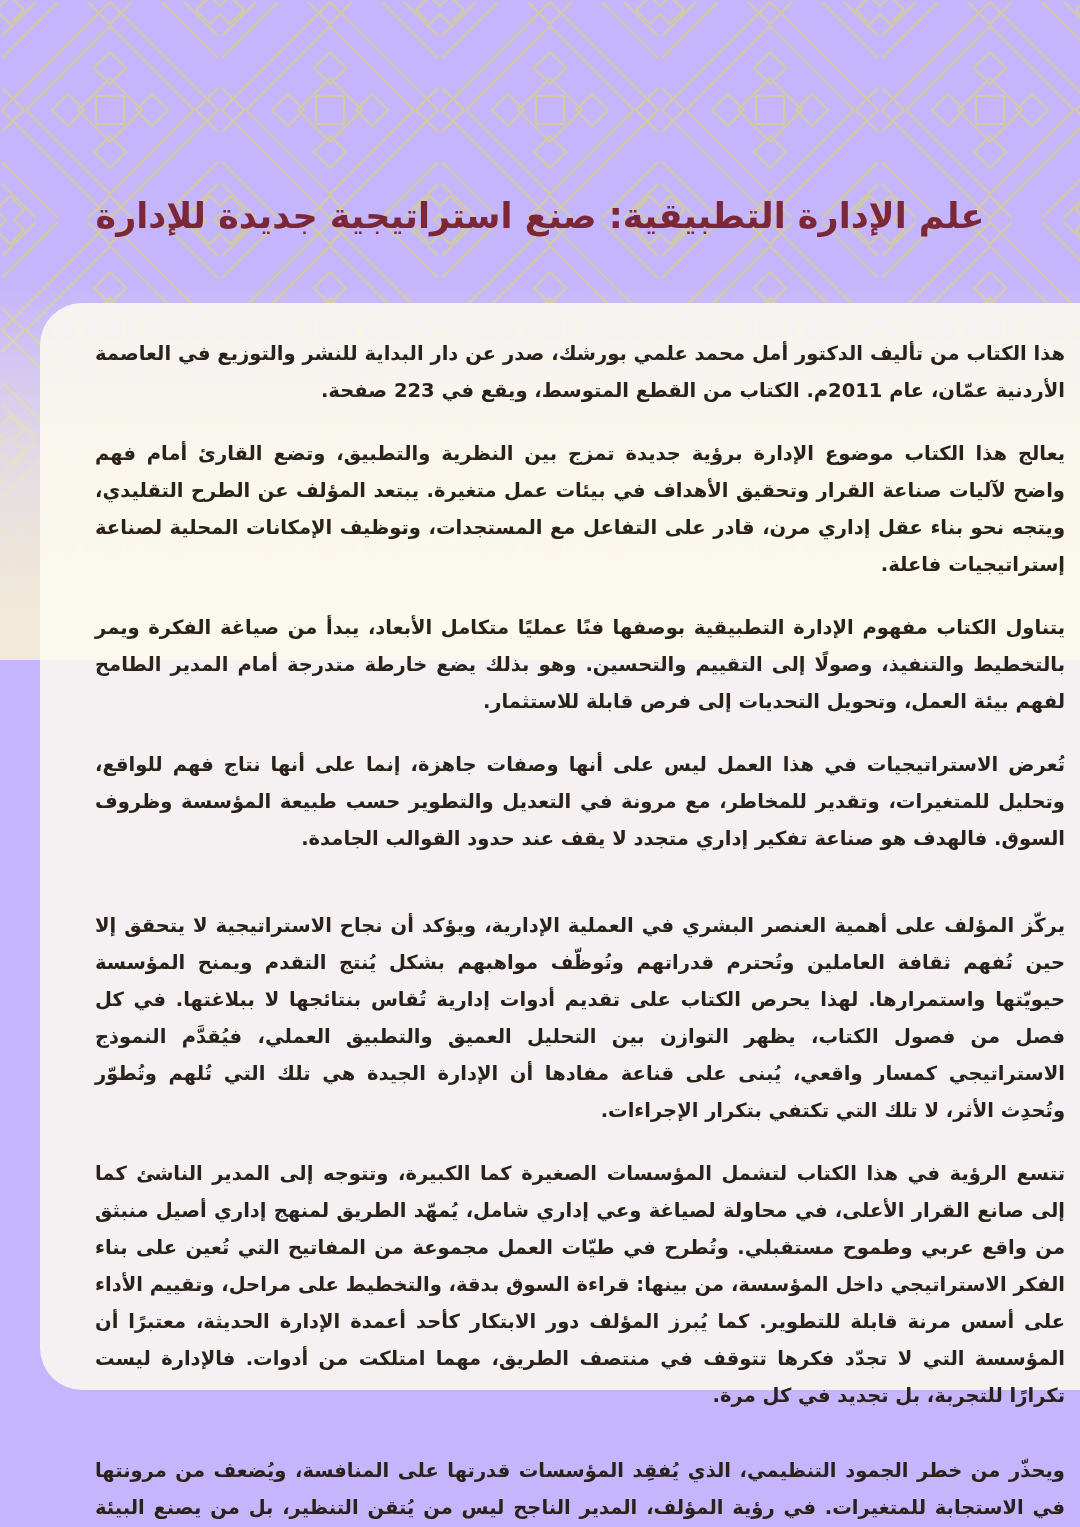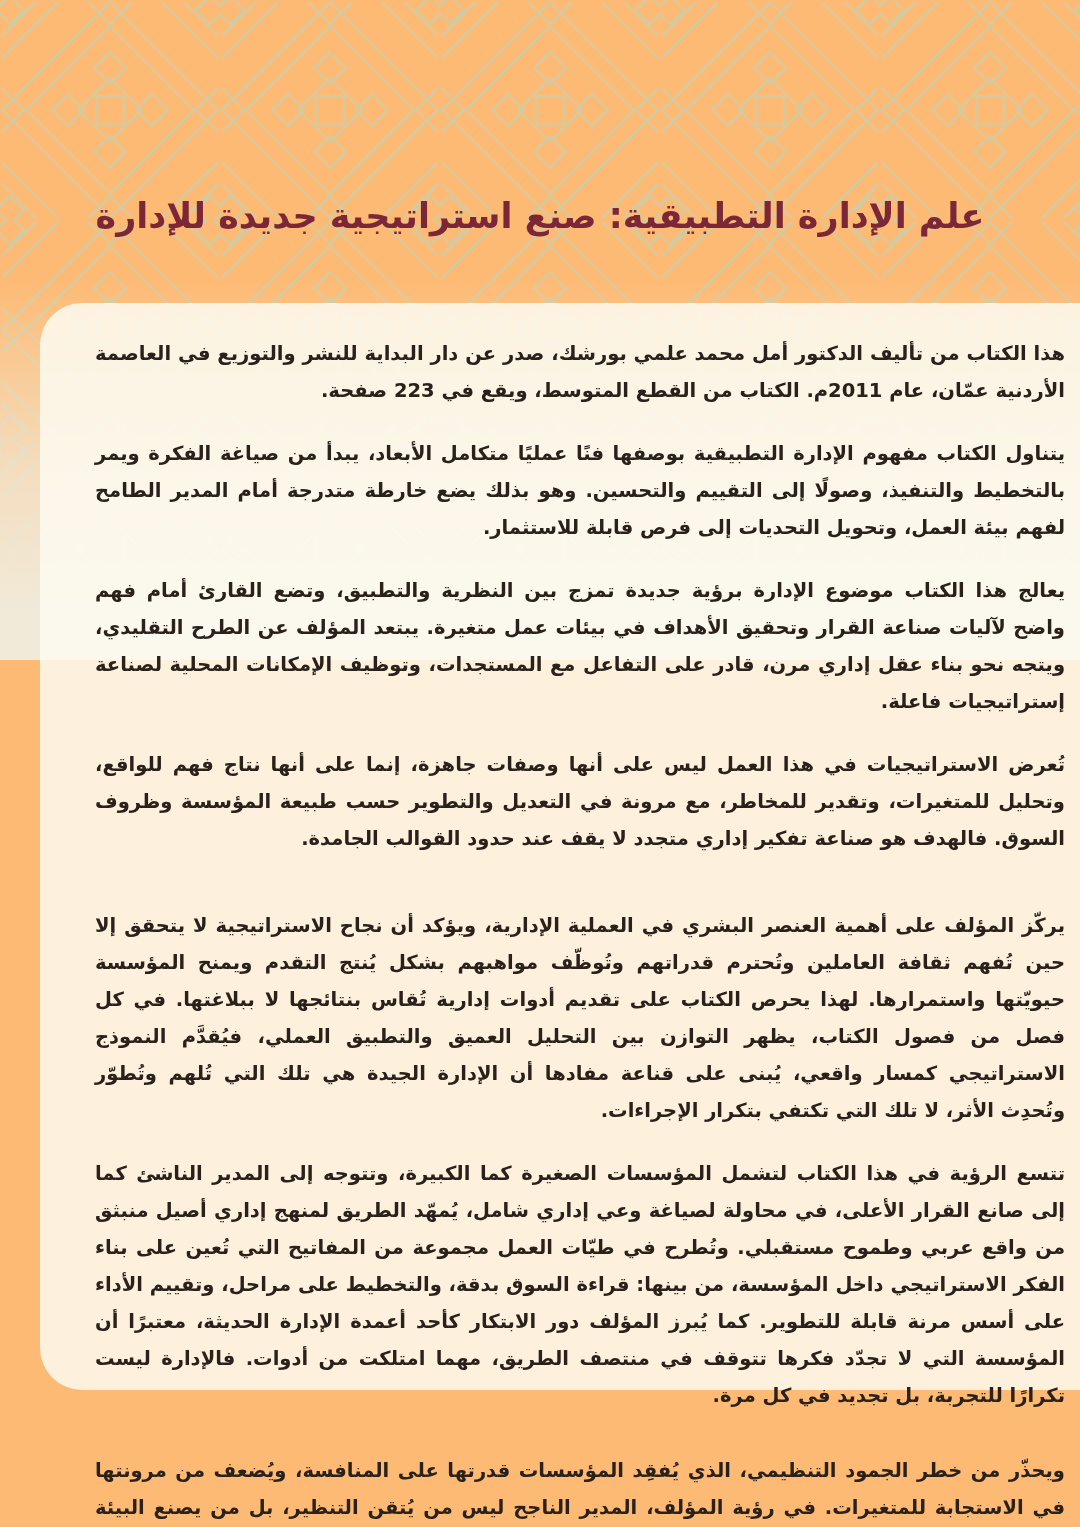--- a/index.html
+++ b/index.html
@@ -8,21 +8,21 @@
     width: 1080px;
     height: 1527px;
     overflow: hidden;
     background: #f1ead9;
     font-family: "DejaVu Sans", sans-serif;
   }
   .page {
     position: relative;
     width: 1080px;
     height: 1527px;
-    background: #fdba74;
+    background: #c4b5fd;
   }
   
   .pattern-band {
     position: absolute;
     top: 0; left: 0;
     width: 1080px;
     height: 660px;
     overflow: hidden;
   }
   .pattern-band svg { display: block; }
@@ -103,21 +103,21 @@
       </defs>
       <rect x="0" y="0" width="1080" height="660" fill="url(#geo)"></rect>
     </svg>
     <div class="pattern-fade"></div>
   </div>
 
   <h1 class="doc-title">علم الإدارة التطبيقية: صنع استراتيجية جديدة للإدارة</h1>
 
   <div class="article-card">
     <p>هذا الكتاب من تأليف الدكتور أمل محمد علمي بورشك، صدر عن دار البداية للنشر والتوزيع في العاصمة الأردنية عمّان، عام 2011م. الكتاب من القطع المتوسط، ويقع في 223 صفحة.</p>
+    <p>يعالج هذا الكتاب موضوع الإدارة برؤية جديدة تمزج بين النظرية والتطبيق، وتضع القارئ أمام فهم واضح لآليات صناعة القرار وتحقيق الأهداف في بيئات عمل متغيرة. يبتعد المؤلف عن الطرح التقليدي، ويتجه نحو بناء عقل إداري مرن، قادر على التفاعل مع المستجدات، وتوظيف الإمكانات المحلية لصناعة إستراتيجيات فاعلة.</p>
     <p>يتناول الكتاب مفهوم الإدارة التطبيقية بوصفها فنًا عمليًا متكامل الأبعاد، يبدأ من صياغة الفكرة ويمر بالتخطيط والتنفيذ، وصولًا إلى التقييم والتحسين. وهو بذلك يضع خارطة متدرجة أمام المدير الطامح لفهم بيئة العمل، وتحويل التحديات إلى فرص قابلة للاستثمار.</p>
-    <p>يعالج هذا الكتاب موضوع الإدارة برؤية جديدة تمزج بين النظرية والتطبيق، وتضع القارئ أمام فهم واضح لآليات صناعة القرار وتحقيق الأهداف في بيئات عمل متغيرة. يبتعد المؤلف عن الطرح التقليدي، ويتجه نحو بناء عقل إداري مرن، قادر على التفاعل مع المستجدات، وتوظيف الإمكانات المحلية لصناعة إستراتيجيات فاعلة.</p>
     <p class="gap-lg">تُعرض الاستراتيجيات في هذا العمل ليس على أنها وصفات جاهزة، إنما على أنها نتاج فهم للواقع، وتحليل للمتغيرات، وتقدير للمخاطر، مع مرونة في التعديل والتطوير حسب طبيعة المؤسسة وظروف السوق. فالهدف هو صناعة تفكير إداري متجدد لا يقف عند حدود القوالب الجامدة.</p>
     <p>يركّز المؤلف على أهمية العنصر البشري في العملية الإدارية، ويؤكد أن نجاح الاستراتيجية لا يتحقق إلا حين تُفهم ثقافة العاملين وتُحترم قدراتهم وتُوظّف مواهبهم بشكل يُنتج التقدم ويمنح المؤسسة حيويّتها واستمرارها. لهذا يحرص الكتاب على تقديم أدوات إدارية تُقاس بنتائجها لا ببلاغتها. في كل فصل من فصول الكتاب، يظهر التوازن بين التحليل العميق والتطبيق العملي، فيُقدَّم النموذج الاستراتيجي كمسار واقعي، يُبنى على قناعة مفادها أن الإدارة الجيدة هي تلك التي تُلهم وتُطوّر وتُحدِث الأثر، لا تلك التي تكتفي بتكرار الإجراءات.</p>
     <p class="gap-md">تتسع الرؤية في هذا الكتاب لتشمل المؤسسات الصغيرة كما الكبيرة، وتتوجه إلى المدير الناشئ كما إلى صانع القرار الأعلى، في محاولة لصياغة وعي إداري شامل، يُمهّد الطريق لمنهج إداري أصيل منبثق من واقع عربي وطموح مستقبلي. وتُطرح في طيّات العمل مجموعة من المفاتيح التي تُعين على بناء الفكر الاستراتيجي داخل المؤسسة، من بينها: قراءة السوق بدقة، والتخطيط على مراحل، وتقييم الأداء على أسس مرنة قابلة للتطوير. كما يُبرز المؤلف دور الابتكار كأحد أعمدة الإدارة الحديثة، معتبرًا أن المؤسسة التي لا تجدّد فكرها تتوقف في منتصف الطريق، مهما امتلكت من أدوات. فالإدارة ليست تكرارًا للتجربة، بل تجديد في كل مرة.</p>
     <p>ويحذّر من خطر الجمود التنظيمي، الذي يُفقِد المؤسسات قدرتها على المنافسة، ويُضعف من مرونتها في الاستجابة للمتغيرات. في رؤية المؤلف، المدير الناجح ليس من يُتقن التنظير، بل من يصنع البيئة التي تُنتج الإنجاز، وتحتضن الإبداع، وتحفّز العمل من الداخل لا بالإملاء، بل بالإقناع والتطوير. هذا الكتاب ليس مرشدًا إداريًا فحسب، بل دليل عملي لتأسيس مدرسة في التفكير القيادي، تُعيد تعريف العلاقة بين الفرد والمؤسسة، وترسم خريطة جديدة للإدارة في عصر التحديات والتحولات.</p>
   </div>
 
 </div>
 
 </body></html>

